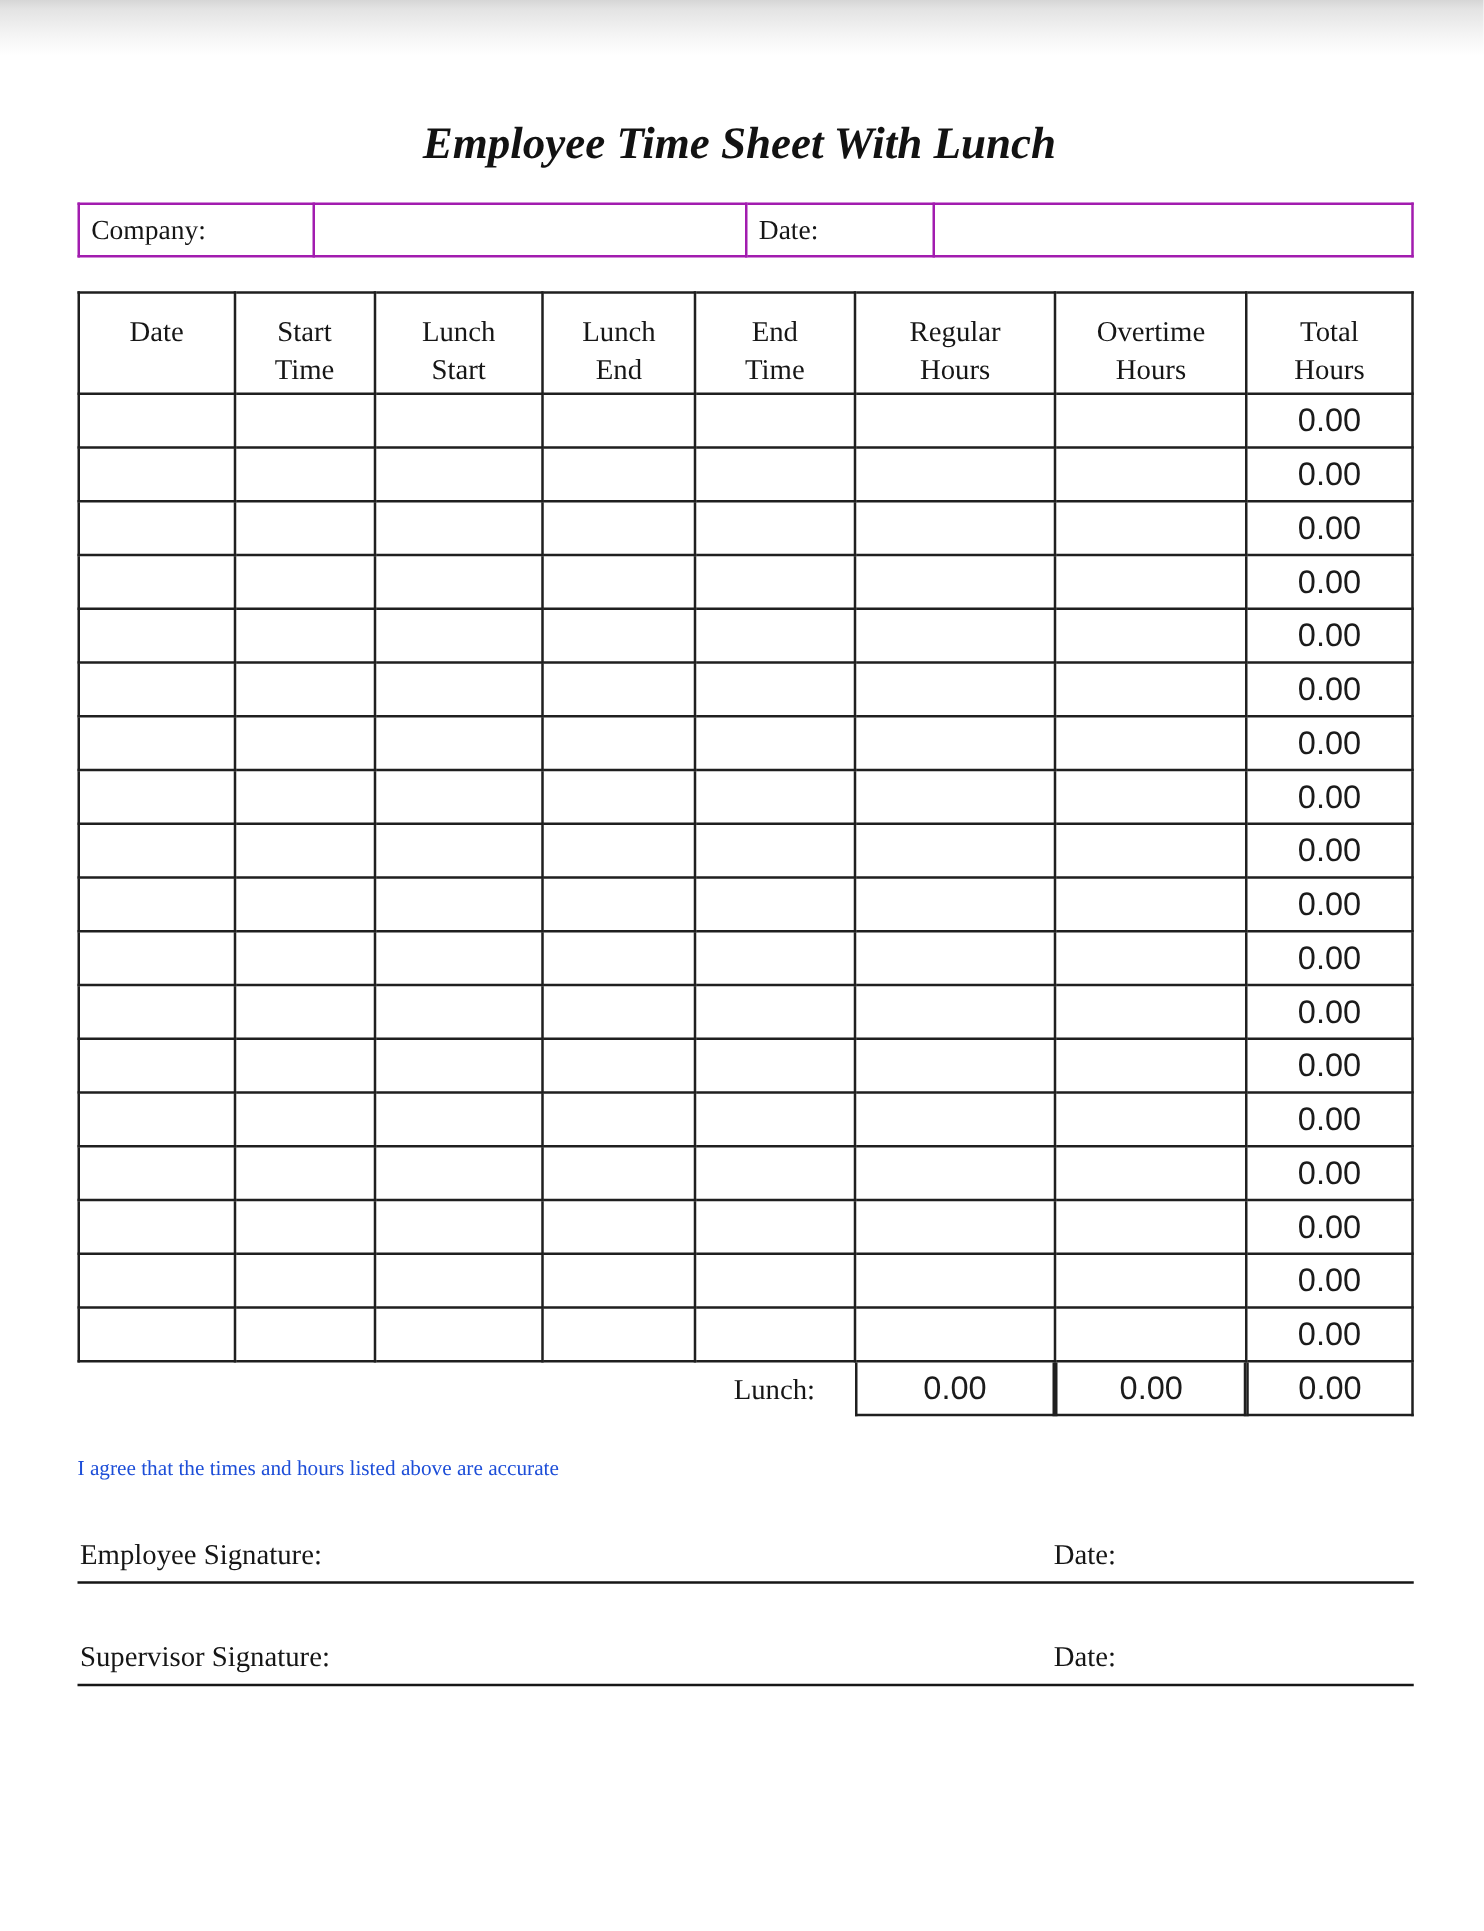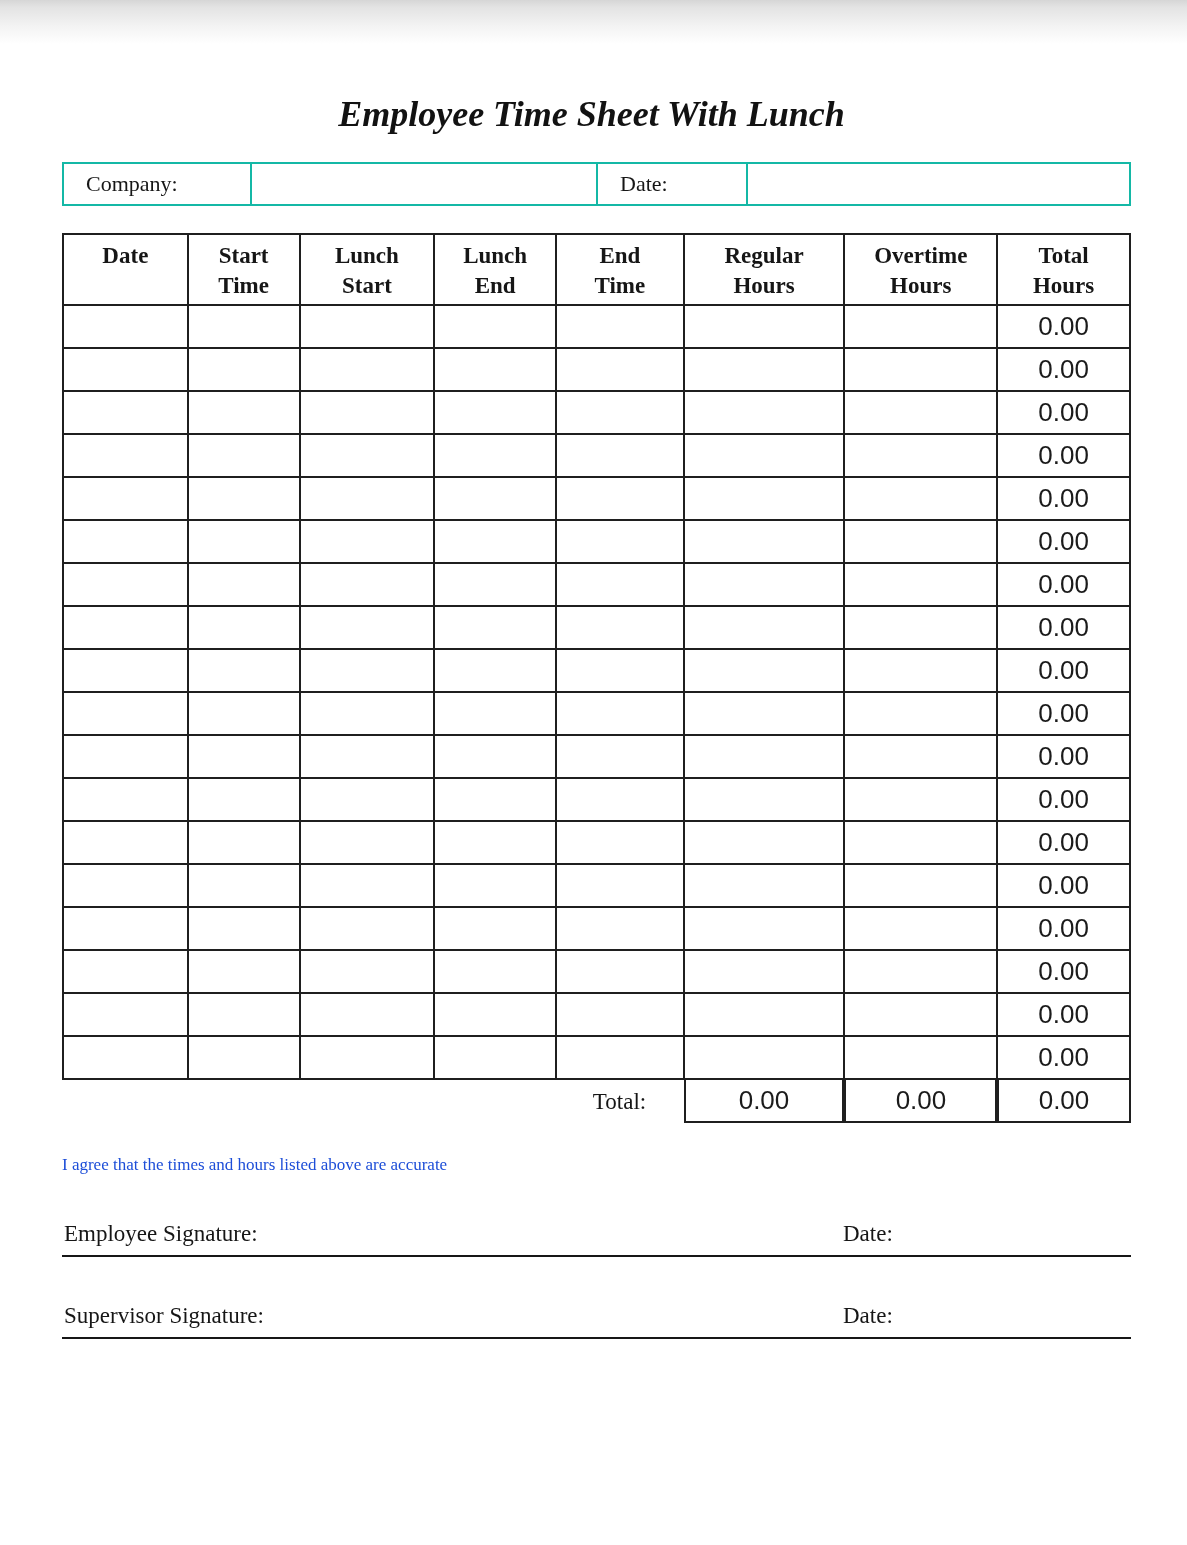--- a/index.html
+++ b/index.html
@@ -29,42 +29,42 @@
   .content { margin-left: 62px; width: 1069px; }
 
   
   table.info-table {
     margin-top: 28px;
     width: 100%;
     border-collapse: collapse;
     table-layout: fixed;
   }
   table.info-table td {
-    border: 2px solid #14b8a6;
+    border: 2px solid #a21caf;
     height: 40px;
     font-size: 22px;
-    padding: 0 4px 0 22px;
+    padding: 0 4px 0 9px;
     vertical-align: middle;
     overflow: hidden;
   }
 
   
   table.sheet-table {
     margin-top: 27px;
     width: 100%;
     border-collapse: collapse;
     table-layout: fixed;
   }
   table.sheet-table th {
     border: 2px solid #1f1f1f;
-    font-weight: bold;
+    font-weight: normal;
     font-size: 23px;
     line-height: 1.3;
     vertical-align: top;
-    padding-top: 6px;
+    padding-top: 16px;
     height: 62px;
     white-space: pre-line;
     text-align: center;
   }
   table.sheet-table td {
     border: 2px solid #1f1f1f;
     height: 41px;
     font-size: 22px;
     padding: 0;
   }
@@ -347,21 +347,21 @@
           <td></td>
           <td></td>
           <td></td>
           <td class="total-cell">0.00</td>
         </tr>
       </tbody>
   </table>
 
   <div class="totals-row">
     <div class="totals-spacer"></div>
-    <div class="totals-label-cell">Total:</div>
+    <div class="totals-label-cell">Lunch:</div>
     <div class="totals-cell reg">0.00</div>
     <div class="totals-cell ot">0.00</div>
     <div class="totals-cell tot">0.00</div>
   </div>
 
   <div class="agreement">I agree that the times and hours listed above are accurate</div>
 
   <div class="sig-row">
     <span class="sig-label">Employee Signature:</span>
     <span class="date-label">Date:</span>

